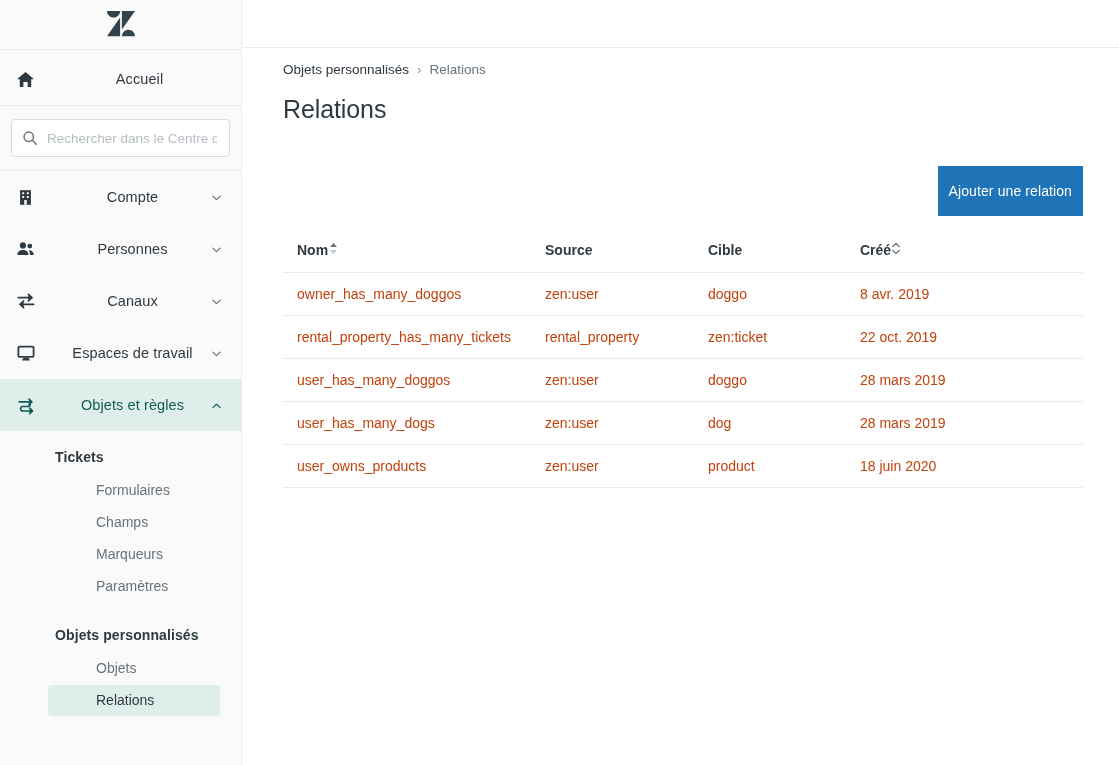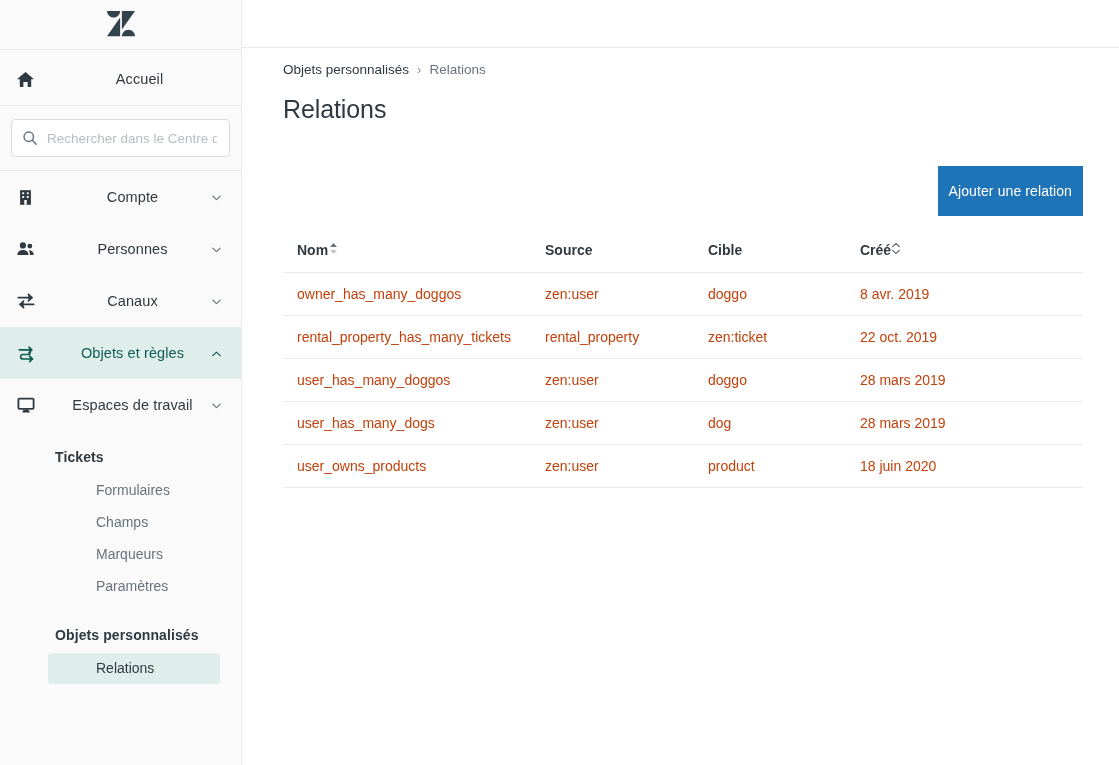--- a/index.html
+++ b/index.html
@@ -316,61 +316,62 @@
           </svg>
         </span>
         <span class="nav-label">Canaux</span>
         <span class="chev">
           <svg width="13" height="13" viewBox="0 0 14 14" fill="none" stroke="currentColor" stroke-width="1.3" stroke-linecap="round" stroke-linejoin="round">
               <path d="M3 5.5 7 9.3l4-3.8"></path>
             </svg>
         </span>
       </div>
 
+      <div class="nav-item">
+        <span class="ic">
+          <svg width="20" height="20" viewBox="0 0 20 20" fill="none" stroke="currentColor" stroke-width="1.8">
+            <rect x="2.4" y="3.6" width="15.2" height="10.2" rx="1"></rect>
+            <path d="M6.2 17.6c0-2.1 1.7-3 3.8-3s3.8.9 3.8 3z" fill="currentColor" stroke="none"></path>
+          </svg>
+        </span>
+        <span class="nav-label">Espaces de travail</span>
+        <span class="chev">
+          <svg width="13" height="13" viewBox="0 0 14 14" fill="none" stroke="currentColor" stroke-width="1.3" stroke-linecap="round" stroke-linejoin="round">
+              <path d="M3 5.5 7 9.3l4-3.8"></path>
+            </svg>
+        </span>
+      </div>
+
       <div class="nav-item active">
         <span class="ic">
           <svg width="21" height="21" viewBox="0 0 22 20" fill="none" stroke="currentColor" stroke-width="1.7" stroke-linecap="round" stroke-linejoin="round">
             <path d="M3.3 6.2h9.2a2.4 2.4 0 0 1 0 4.8H7.2a2.4 2.4 0 0 0 0 4.8h9.4"></path>
             <path d="M13.6 3.2l3 3-3 3" fill="currentColor"></path>
             <path d="M14.3 12.6l3 3-3 3" fill="currentColor"></path>
           </svg>
         </span>
         <span class="nav-label">Objets et règles</span>
         <span class="chev">
           <svg width="13" height="13" viewBox="0 0 14 14" fill="none" stroke="currentColor" stroke-width="1.3" stroke-linecap="round" stroke-linejoin="round">
               <path d="M3 9.3 7 5.5l4 3.8"></path>
             </svg>
         </span>
       </div>
-
-      <div class="nav-item">
-        <span class="ic">
-          <svg width="20" height="20" viewBox="0 0 20 20" fill="none" stroke="currentColor" stroke-width="1.8">
-            <rect x="2.4" y="3.6" width="15.2" height="10.2" rx="1"></rect>
-            <path d="M6.2 17.6c0-2.1 1.7-3 3.8-3s3.8.9 3.8 3z" fill="currentColor" stroke="none"></path>
-          </svg>
-        </span>
-        <span class="nav-label">Espaces de travail</span>
-        <span class="chev">
-          <svg width="13" height="13" viewBox="0 0 14 14" fill="none" stroke="currentColor" stroke-width="1.3" stroke-linecap="round" stroke-linejoin="round">
-              <path d="M3 5.5 7 9.3l4-3.8"></path>
-            </svg>
-        </span>
-      </div>
     </div>
 
     <div class="subnav">
 
       <div class="subnav-group-title">Tickets</div>
       <div class="subnav-item">Formulaires</div>
       <div class="subnav-item">Champs</div>
       <div class="subnav-item">Marqueurs</div>
       <div class="subnav-item">Paramètres</div>
 
       <div class="subnav-group-title" style="padding-top:24px;">Objets personnalisés</div>
+      <div class="subnav-item">Objets</div>
       <div class="subnav-item sel">Relations</div>
     </div>
 
   </aside>
 
   <main class="main">
     <div class="main-topbar"></div>
 
     <div class="main-inner">
 

